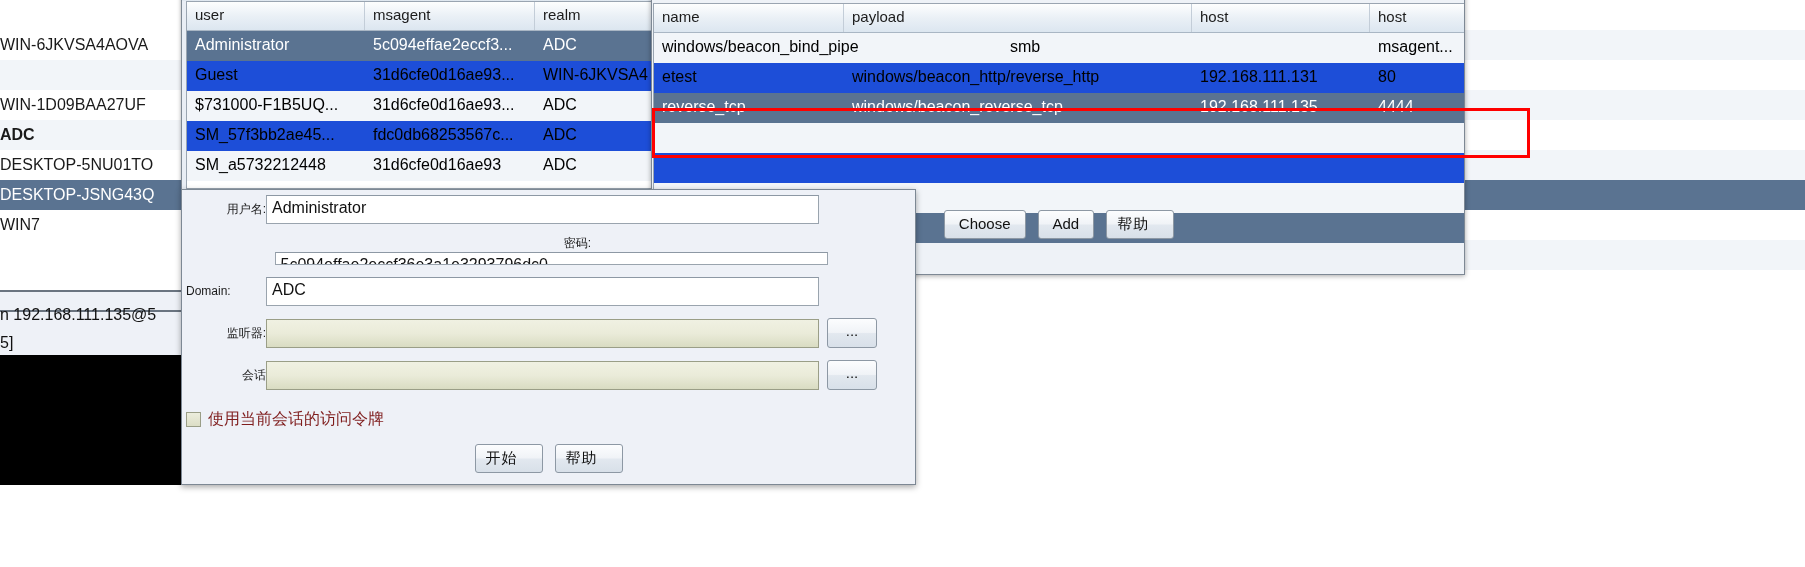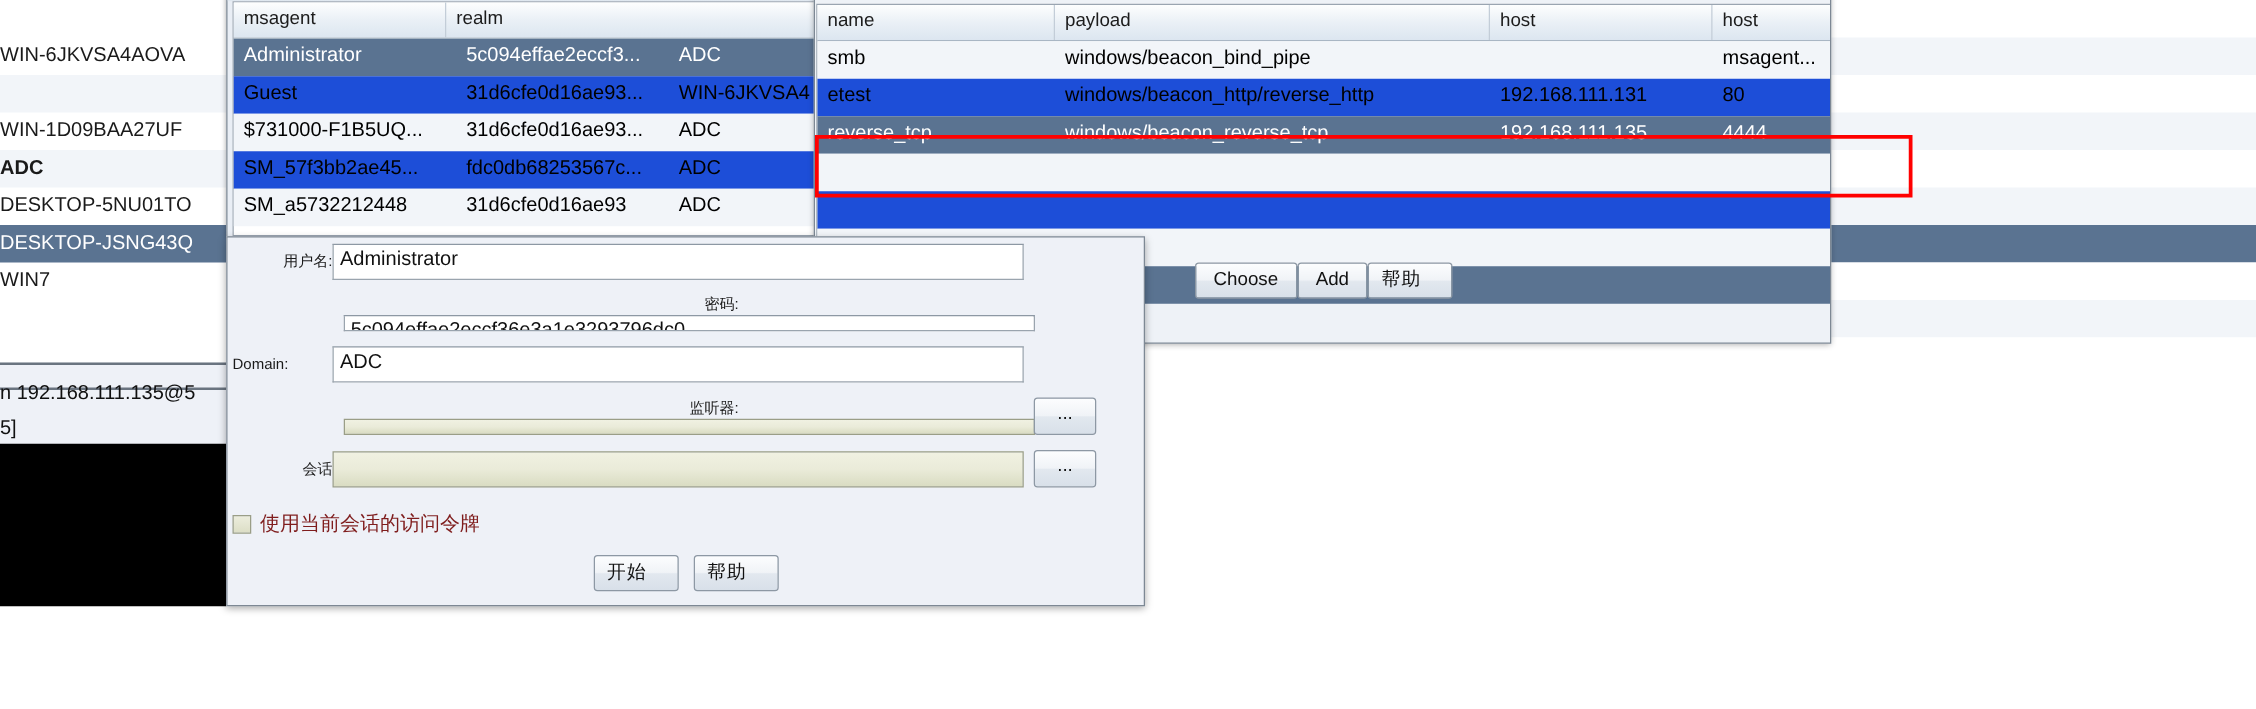--- a/index.html
+++ b/index.html
@@ -186,21 +186,21 @@
     height: 190px;
   }
   #listener-buttons {
     position: absolute;
     left: 0; top: 222px;
     width: 814px;
     height: 60px;
     display: flex;
     justify-content: center;
     align-items: flex-start;
-    gap: 0;
+    gap: 12px;
     padding-top: 13px;
     box-sizing: border-box;
   }
 
   
   .jbutton {
     background: linear-gradient(to bottom,#fcfdfe 0%,#f0f3f7 48%,#e2e8ef 52%,#d8e0e9 100%);
     border: 1px solid #8d98a4;
     border-radius: 3px;
     font-size: 15px;
@@ -354,20 +354,21 @@
 <div id="bg-black-strip"></div>
 
 <div id="cred-window">
   <div id="cred-titlebar">
 
     <span></span>
   </div>
 
   <div id="cred-table" class="jtable">
     <div class="jtable-head">
+      <div class="th" style="width:178px">user</div>
       <div class="th" style="width:170px">msagent</div>
       <div class="th" style="width:121px">realm</div>
     </div>
     <div class="jtable-body">
       <div class="tr sel">
         <div class="td" style="width:178px">Administrator</div>
         <div class="td" style="width:170px">5c094effae2eccf3...</div>
         <div class="td" style="width:121px">ADC</div>
       </div>
       <div class="tr">
@@ -398,22 +399,22 @@
 
   <div id="listener-table" class="jtable">
     <div class="jtable-head">
       <div class="th" style="width:190px">name</div>
       <div class="th" style="width:348px">payload</div>
       <div class="th" style="width:178px">host</div>
       <div class="th" style="width:94px">host</div>
     </div>
     <div class="jtable-body">
       <div class="tr alt">
+        <div class="td" style="width:348px">windows/beacon_bind_pipe</div>
         <div class="td" style="width:190px">smb</div>
-        <div class="td" style="width:348px">windows/beacon_bind_pipe</div>
         <div class="td" style="width:178px"></div>
         <div class="td" style="width:94px">msagent...</div>
       </div>
       <div class="tr">
         <div class="td" style="width:190px">etest</div>
         <div class="td" style="width:348px">windows/beacon_http/reverse_http</div>
         <div class="td" style="width:178px">192.168.111.131</div>
         <div class="td" style="width:94px">80</div>
       </div>
       <div class="tr sel">
@@ -446,21 +447,21 @@
 <div class="form-row" style="left:186px; top:235px; width:730px;flex-direction:column;">
   <div class="form-label">密码:</div>
   <div class="jtextfield" style="width:553px">5c094effae2eccf36e3a1e3293796dc0</div>
 </div>
 
 <div class="form-row" style="left:186px; top:276px; width:730px;">
   <div class="form-label wide" style="text-align:left; width:80px; padding-left:0;">Domain:</div>
   <div class="jtextfield" style="width:553px">ADC</div>
 </div>
 
-<div class="form-row" style="left:186px; top:318px; width:730px;flex-direction:column;">
+<div class="form-row" style="left:186px; top:318px; width:730px;">
   <div class="form-label">监听器:</div>
   <div class="jcombofield" style="width:553px"></div>
 </div>
 <div class="ellipsis-btn" style="left:827px; top:318px;">...</div>
 
 <div class="form-row" style="left:186px; top:360px; width:730px;">
   <div class="form-label">会话</div>
   <div class="jcombofield" style="width:553px"></div>
 </div>
 <div class="ellipsis-btn" style="left:827px; top:360px;">...</div>

